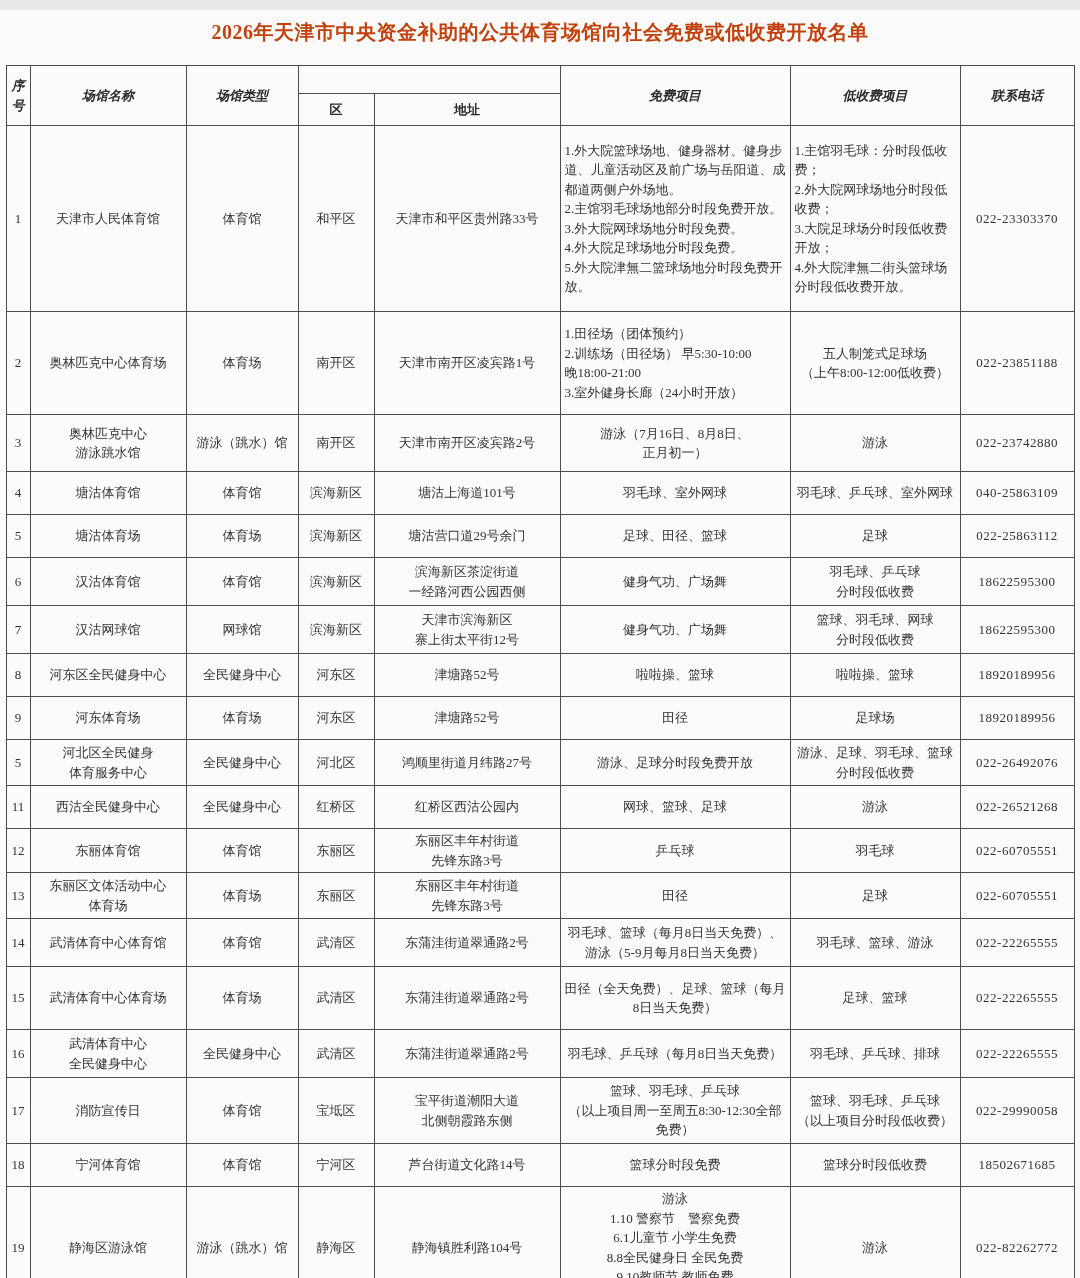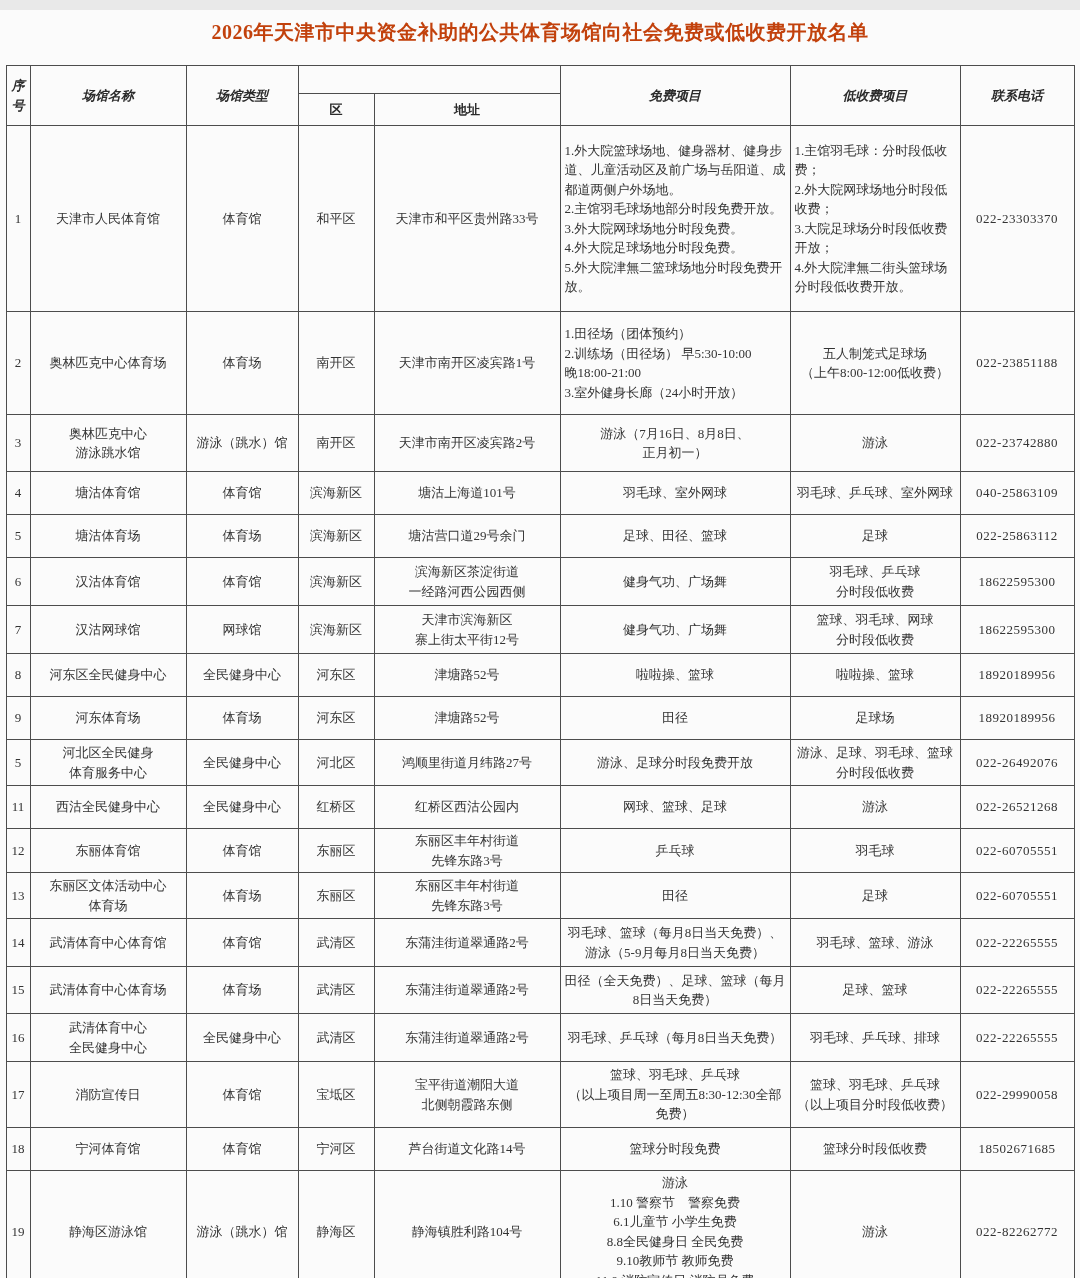--- a/index.html
+++ b/index.html
@@ -245,21 +245,21 @@
       <tr style="height: 48px;">
         <td class="cell-seq">14</td>
         <td class="cell-name">武清体育中心体育馆</td>
         <td class="cell-type">体育馆</td>
         <td class="cell-district">武清区</td>
         <td class="cell-address">东蒲洼街道翠通路2号</td>
         <td class="cell-free">羽毛球、篮球（每月8日当天免费）、游泳（5-9月每月8日当天免费）</td>
         <td class="cell-low">羽毛球、篮球、游泳</td>
         <td class="cell-phone">022-22265555</td>
       </tr>
-      <tr style="height: 47px;">
+      <tr style="height: 63px;">
         <td class="cell-seq">15</td>
         <td class="cell-name">武清体育中心体育场</td>
         <td class="cell-type">体育场</td>
         <td class="cell-district">武清区</td>
         <td class="cell-address">东蒲洼街道翠通路2号</td>
         <td class="cell-free">田径（全天免费）、足球、篮球（每月8日当天免费）</td>
         <td class="cell-low">足球、篮球</td>
         <td class="cell-phone">022-22265555</td>
       </tr>
       <tr style="height: 48px;">

